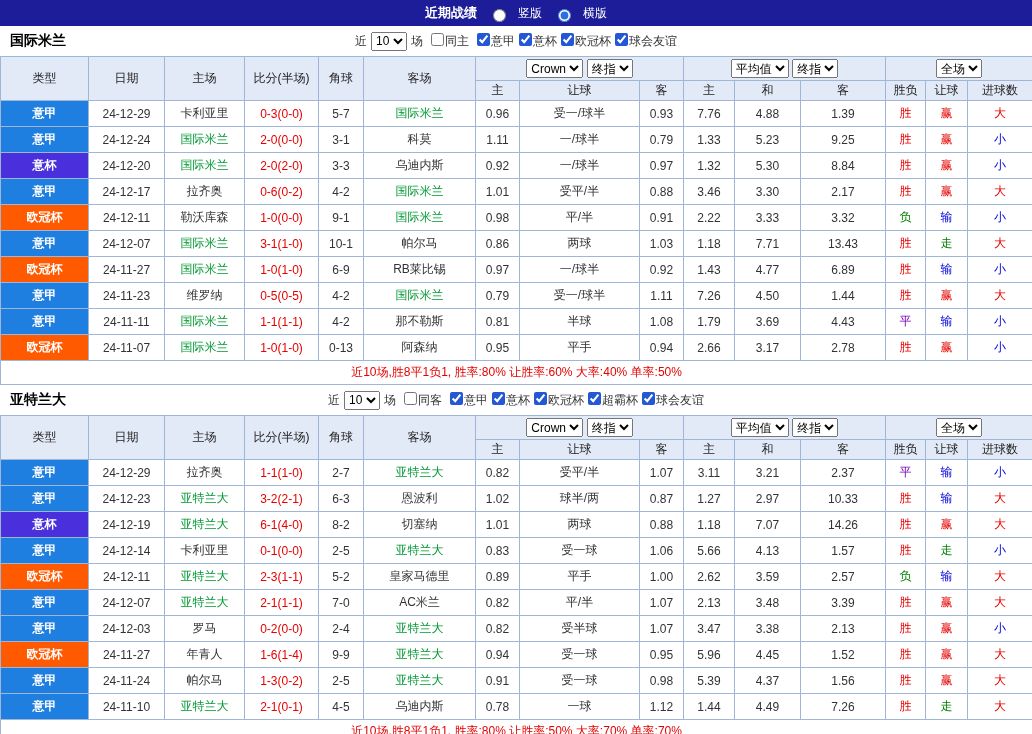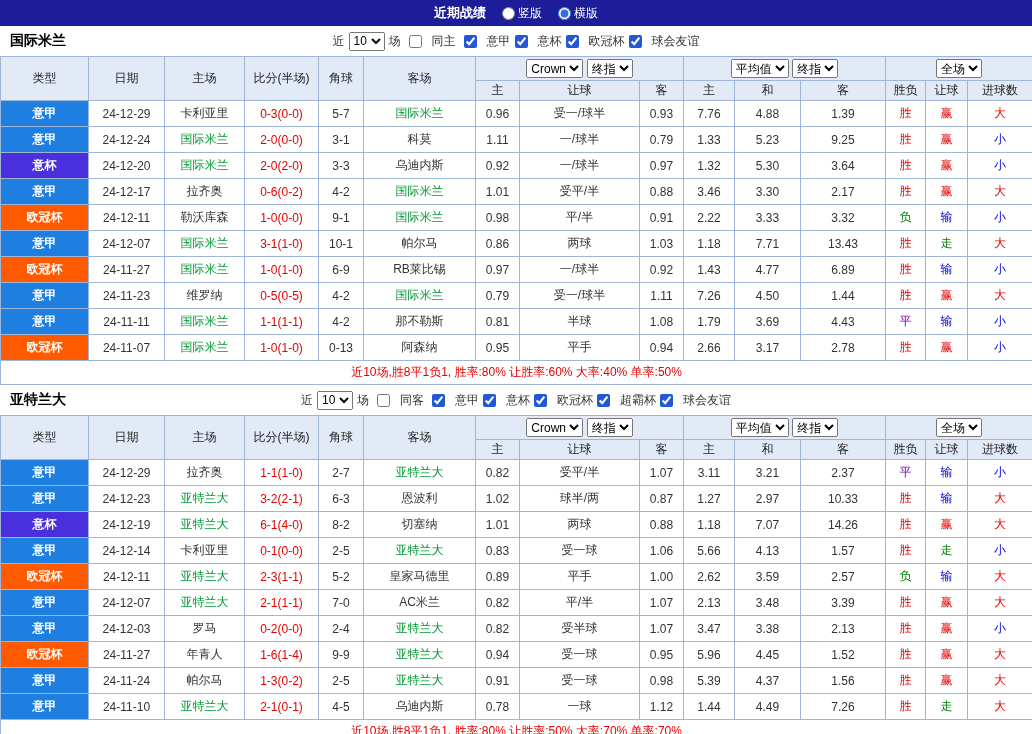--- a/index.html
+++ b/index.html
@@ -15,21 +15,21 @@
   .topbar {
     height:26px;
     background:#1d1d99;
     color:#fff;
     display:flex;
     align-items:center;
     justify-content:center;
     gap:16px;
   }
   .topbar .title { font-weight:bold; font-size:13px; }
-  .topbar label { display:inline-flex; align-items:center; gap:3px; cursor:pointer; font-size:12px; }
+  .topbar label { display:inline-flex; align-items:flex-end; gap:12px; cursor:pointer; font-size:12px; }
   .topbar input[type=radio] { margin:0; accent-color:#2e6fe0; }
 
   
   .section-header {
     position:relative;
     height:30px;
     display:flex;
     align-items:center;
     background:#fff;
   }
@@ -39,21 +39,21 @@
     font-weight:bold;
     font-size:14px;
     color:#000;
   }
   .filters {
     margin:0 auto;
     display:flex;
     align-items:center;
     gap:4px;
   }
-  .filters .chk { display:inline-flex; align-items:center; gap:10px; margin-left:4px; cursor:pointer; }
+  .filters .chk { display:inline-flex; align-items:flex-start; gap:1px; margin-left:4px; cursor:pointer; }
   .filters input[type=checkbox] { margin:0; width:13px; height:13px; accent-color:#2457d6; }
   .filters select { font-size:12px; height:19px; }
 
   
   table.results {
     width:1032px;
     border-collapse:collapse;
     table-layout:fixed;
   }
   table.results th, table.results td {
@@ -220,21 +220,21 @@
           <td>24-12-20</td>
           <td class="team focal">国际米兰</td>
           <td class="score">2-0(2-0)</td>
           <td>3-3</td>
           <td class="team">乌迪内斯</td>
           <td>0.92</td>
           <td>一/球半</td>
           <td>0.97</td>
           <td>1.32</td>
           <td>5.30</td>
-          <td>3.64</td>
+          <td>8.84</td>
           <td style="color: rgb(230, 0, 0);">胜</td>
           <td style="color: rgb(230, 0, 0);">赢</td>
           <td style="color: rgb(0, 0, 221);">小</td>
         </tr>
         <tr>
           <td class="type" style="background: rgb(30, 127, 224);">意甲</td>
           <td>24-12-17</td>
           <td class="team">拉齐奥</td>
           <td class="score">0-6(0-2)</td>
           <td>4-2</td>

